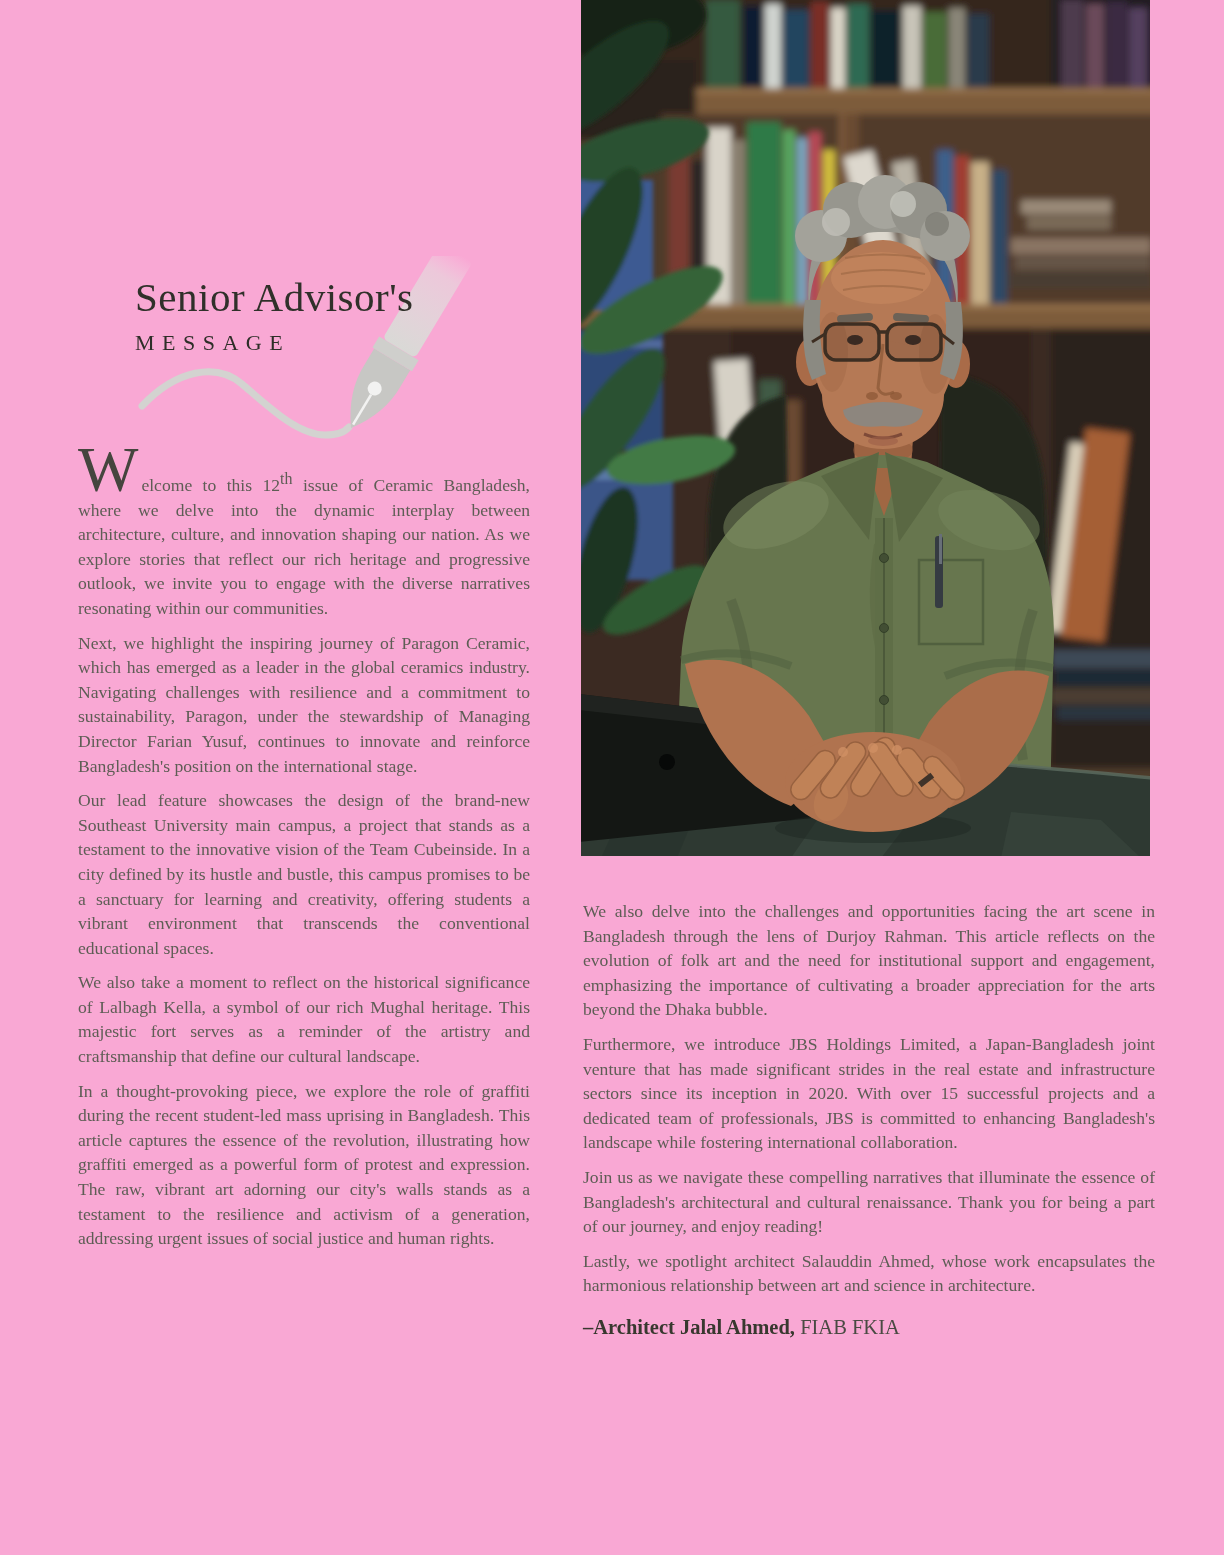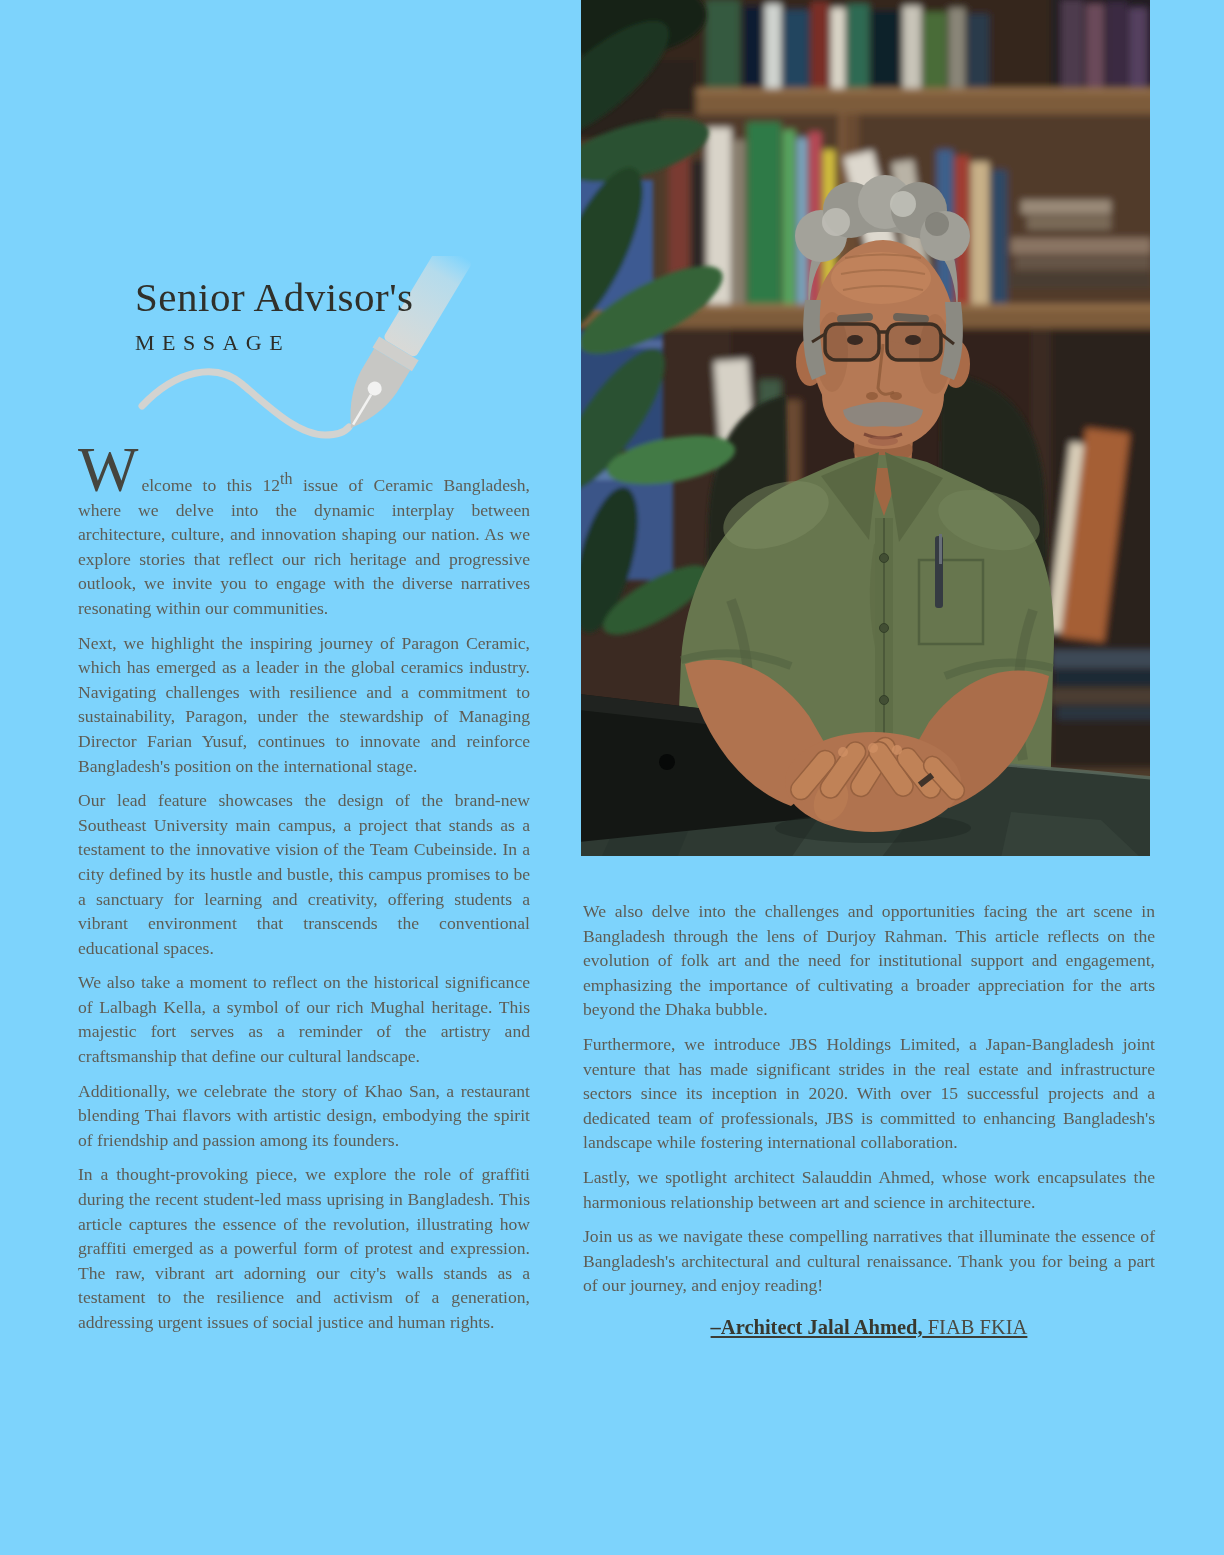--- a/index.html
+++ b/index.html
@@ -1,32 +1,32 @@
 <!DOCTYPE html>
 <html><head>
 <meta charset="utf-8">
 <style>
   html,body{margin:0;padding:0;background:#e9e9e7;}
   .page{
     position:relative;width:1224px;height:1555px;margin:0 auto;
-    background:#7dd3fc;overflow:hidden;
+    background:#f9a8d4;overflow:hidden;
     font-family:"Liberation Serif","DejaVu Serif",serif;
   }
   
   .pen-art{position:absolute;left:128px;top:256px;width:352px;height:198px;}
   .masthead{position:absolute;left:135px;top:276px;}
   .title{font-size:41px;color:#30302a;letter-spacing:.5px;line-height:1.05;}
   .subtitle{font-size:22px;letter-spacing:7.5px;color:#2e2e28;margin-top:11px;}
   
   .col-left{position:absolute;left:78px;top:470px;width:452px;}
   .col-right{position:absolute;left:583px;top:899px;width:572px;}
   .page p{margin:0 0 10px 0;text-align:justify;font-size:17.6px;line-height:24.6px;color:#5e5d55;}
   .initcap{font-size:64px;line-height:0;color:#45453e;padding-right:4px;letter-spacing:-1px;}
   sup{font-size:16px;line-height:0;vertical-align:7px;}
-  .signature{margin-top:18px;text-align:center;font-size:20.5px;color:#3c3c35;text-decoration:underline;}
+  .signature{margin-top:18px;text-align:left;font-size:20.5px;color:#3c3c35;}
   .sig-name{font-weight:bold;color:#38382f;}
   .sig-suffix{font-weight:normal;color:#4a4a43;}
   
   .photo{position:absolute;left:581px;top:0;width:569px;height:856px;display:block;}
 </style>
 </head>
 <body>
 
 <div class="page">
 
@@ -272,27 +272,26 @@
       <circle cx="292" cy="748" r="5" fill="#cf9064" opacity="0.8"></circle>
       <circle cx="316" cy="750" r="5" fill="#cf9064" opacity="0.8"></circle>
     </g>
   </svg>
 
   <div class="col-left">
     <p><span class="initcap">W</span><span>elcome to this 12</span><sup>th</sup><span> issue of Ceramic Bangladesh, where we delve into the dynamic interplay between architecture, culture, and innovation shaping our nation. As we explore stories that reflect our rich heritage and progressive outlook, we invite you to engage with the diverse narratives resonating within our communities.</span></p>
     <p>Next, we highlight the inspiring journey of Paragon Ceramic, which has emerged as a leader in the global ceramics industry. Navigating challenges with resilience and a commitment to sustainability, Paragon, under the stewardship of Managing Director Farian Yusuf, continues to innovate and reinforce Bangladesh's position on the international stage.</p>
     <p>Our lead feature showcases the design of the brand-new Southeast University main campus, a project that stands as a testament to the innovative vision of the Team Cubeinside. In a city defined by its hustle and bustle, this campus promises to be a sanctuary for learning and creativity, offering students a vibrant environment that transcends the conventional educational spaces.</p>
     <p>We also take a moment to reflect on the historical significance of Lalbagh Kella, a symbol of our rich Mughal heritage. This majestic fort serves as a reminder of the artistry and craftsmanship that define our cultural landscape.</p>
-    <p>Additionally, we celebrate the story of Khao San, a restaurant blending Thai flavors with artistic design, embodying the spirit of friendship and passion among its founders.</p>
     <p>In a thought-provoking piece, we explore the role of graffiti during the recent student-led mass uprising in Bangladesh. This article captures the essence of the revolution, illustrating how graffiti emerged as a powerful form of protest and expression. The raw, vibrant art adorning our city's walls stands as a testament to the resilience and activism of a generation, addressing urgent issues of social justice and human rights.</p>
   </div>
 
   <div class="col-right">
     <p>We also delve into the challenges and opportunities facing the art scene in Bangladesh through the lens of Durjoy Rahman. This article reflects on the evolution of folk art and the need for institutional support and engagement, emphasizing the importance of cultivating a broader appreciation for the arts beyond the Dhaka bubble.</p>
     <p>Furthermore, we introduce JBS Holdings Limited, a Japan-Bangladesh joint venture that has made significant strides in the real estate and infrastructure sectors since its inception in 2020. With over 15 successful projects and a dedicated team of professionals, JBS is committed to enhancing Bangladesh's landscape while fostering international collaboration.</p>
+    <p>Join us as we navigate these compelling narratives that illuminate the essence of Bangladesh's architectural and cultural renaissance. Thank you for being a part of our journey, and enjoy reading!</p>
     <p>Lastly, we spotlight architect Salauddin Ahmed, whose work encapsulates the harmonious relationship between art and science in architecture.</p>
-    <p>Join us as we navigate these compelling narratives that illuminate the essence of Bangladesh's architectural and cultural renaissance. Thank you for being a part of our journey, and enjoy reading!</p>
     <div class="signature">
       <span class="sig-name">–Architect Jalal Ahmed,</span><span class="sig-suffix"> FIAB FKIA</span>
     </div>
   </div>
 
 </div>
 
 </body></html>

